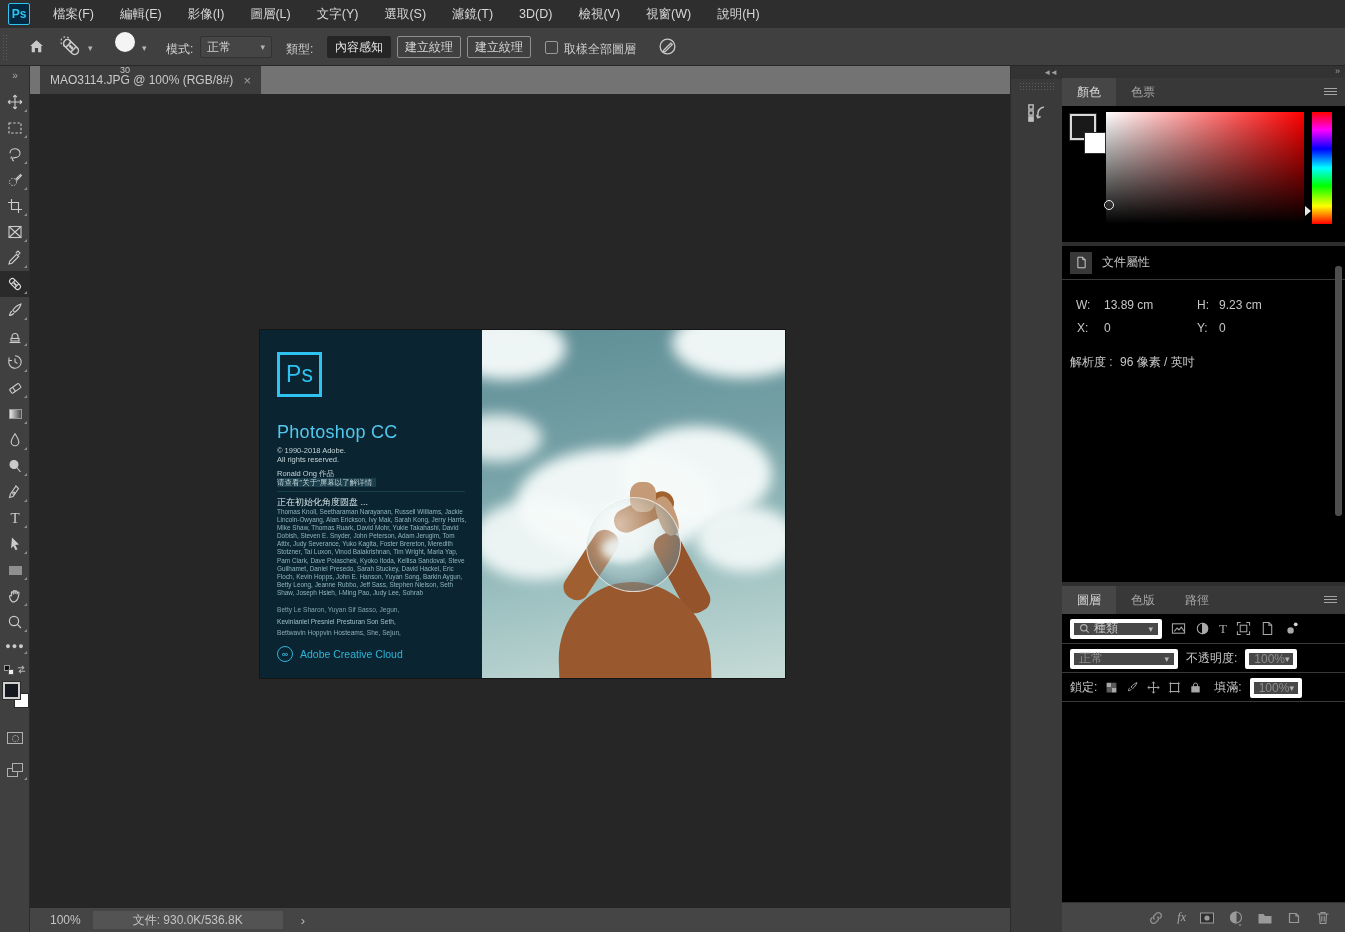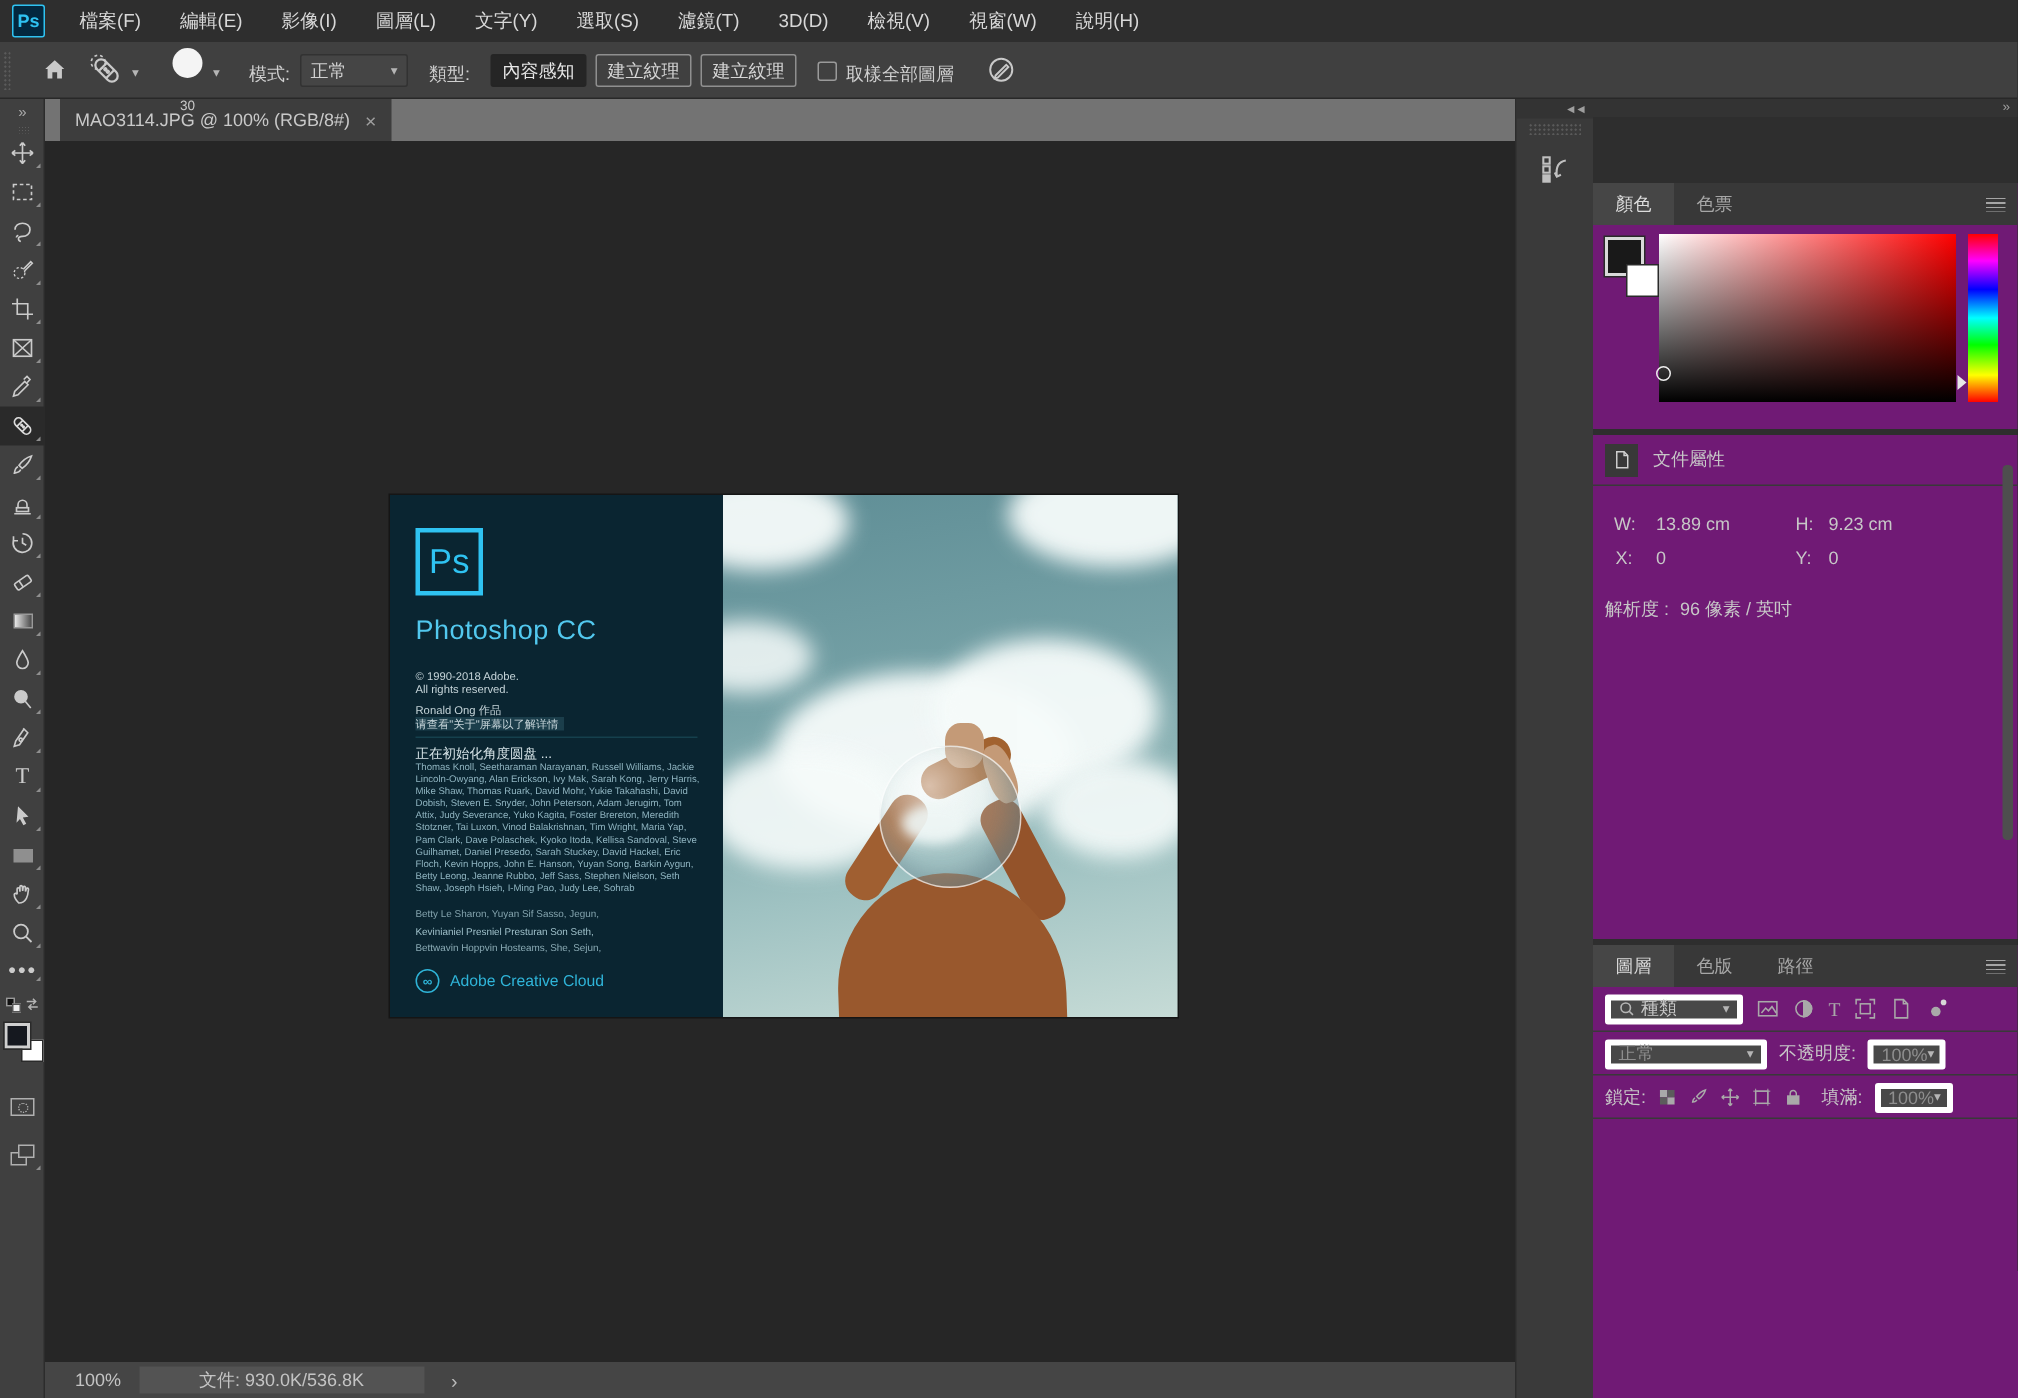--- a/index.html
+++ b/index.html
@@ -48,21 +48,21 @@
   #status-chev { margin-left:18px; color:#b9b9b9; font-size:13px; }
 
   
   #dockstrip { left:1010px; top:66px; width:52px; height:866px; background:#3a3a3a; border-left:1px solid #2c2c2c; }
   #dockstrip .hd { height:13px; background:#333333; text-align:right; padding-right:5px; color:#9e9e9e; font-size:9px; line-height:12px; letter-spacing:-1px;}
   #dockstrip .grip2 { height:8px; margin:3px 8px; background-image:radial-gradient(#5d5d5d 35%, transparent 36%); background-size:3px 3px; }
   .dock-icon { width:52px; height:40px; display:flex; align-items:center; justify-content:center; color:#c0c0c0; }
 
   
   #dock { left:1062px; top:66px; width:283px; height:866px; background:#2e2e2e; }
-  .panel { position:absolute; left:0; width:283px; background:#701a75;margin-top:44px; }
+  .panel { position:absolute; left:0; width:283px; background:#000000; }
   .panel-tabs { height:28px; background:#383838; display:flex; position:relative; }
   .ptab { padding:0 15px; line-height:28px; color:#a6a6a6; font-size:12px; }
   .ptab.active { background:#464646; color:#dcdcdc; }
   .burger { position:absolute; right:8px; top:10px; width:13px; height:9px;
     background:repeating-linear-gradient(#a5a5a5 0 1px, transparent 1px 3px); }
   .dockhead { position:absolute; left:0; top:0; width:283px; height:12px; background:#333333;
     text-align:right; color:#9e9e9e; font-size:9px; line-height:11px; padding-right:6px; letter-spacing:-1px; }
   .dd { background:#484848; border:4px solid #ffffff; border-radius:2px; display:flex; align-items:center;
     justify-content:space-between; padding:0 5px; color:#c9c9c9; }
   .dd.dis, .dis { color:#8e8e8e; }
@@ -89,21 +89,21 @@
     border-top:5px solid transparent; border-bottom:5px solid transparent; border-left:6px solid #e8e8e8; }
   .fgswatch { position:absolute; left:8px; top:8px; width:26px; height:26px; background:#191919;
     border:2px solid #d9d9d9; outline:1px solid #2a2a2a; }
   .bgswatch { position:absolute; left:22px; top:26px; width:22px; height:22px; background:#fff; border:1px solid #2a2a2a; }
 
   
   #ps-image { position:absolute; left:230px; top:236px; width:525px; height:348px; box-shadow:0 0 0 1px #151515; }
   #splash { position:absolute; left:0; top:0; width:222px; height:348px; background:#0a2531; overflow:hidden; }
   #splash-logo { position:absolute; left:17px; top:22px; width:45px; height:45px; border:3px solid #2fc3f2;
     color:#2fc3f2; font-size:23px; display:flex; align-items:center; justify-content:center; }
-  #splash-title { position:absolute; left:17px; top:80px; font-size:18px; font-weight:400; color:#52c8ee; letter-spacing:.3px; }
+  #splash-title { position:absolute; left:17px; top:92px; font-size:18px; font-weight:400; color:#52c8ee; letter-spacing:.3px; }
   .sp-small { position:absolute; left:17px; color:#c4d3d8; font-size:7.5px; line-height:9px; }
   #sp-status { position:absolute; left:17px; top:161px; color:#d7e4e8; font-size:9px; border-top:1px solid #15404d; padding-top:4px; width:188px; }
   #sp-credits { position:absolute; left:17px; top:178px; width:192px; color:#8fb4c0; font-size:6.4px; line-height:8.1px; }
   .sp-overlay { position:absolute; left:17px; color:#9fc0ca; font-size:6.6px; }
   #sp-acc { position:absolute; left:17px; top:316px; display:flex; align-items:center; gap:7px; color:#2fb4d8; font-size:10.5px; }
   #acc-logo { width:16px; height:16px; border-radius:50%; border:1.6px solid #2fb4d8; color:#2fb4d8;
     font-size:9px; display:flex; align-items:center; justify-content:center; font-weight:bold; }
 
   
   #photo { position:absolute; left:222px; top:0; width:303px; height:348px; overflow:hidden;

